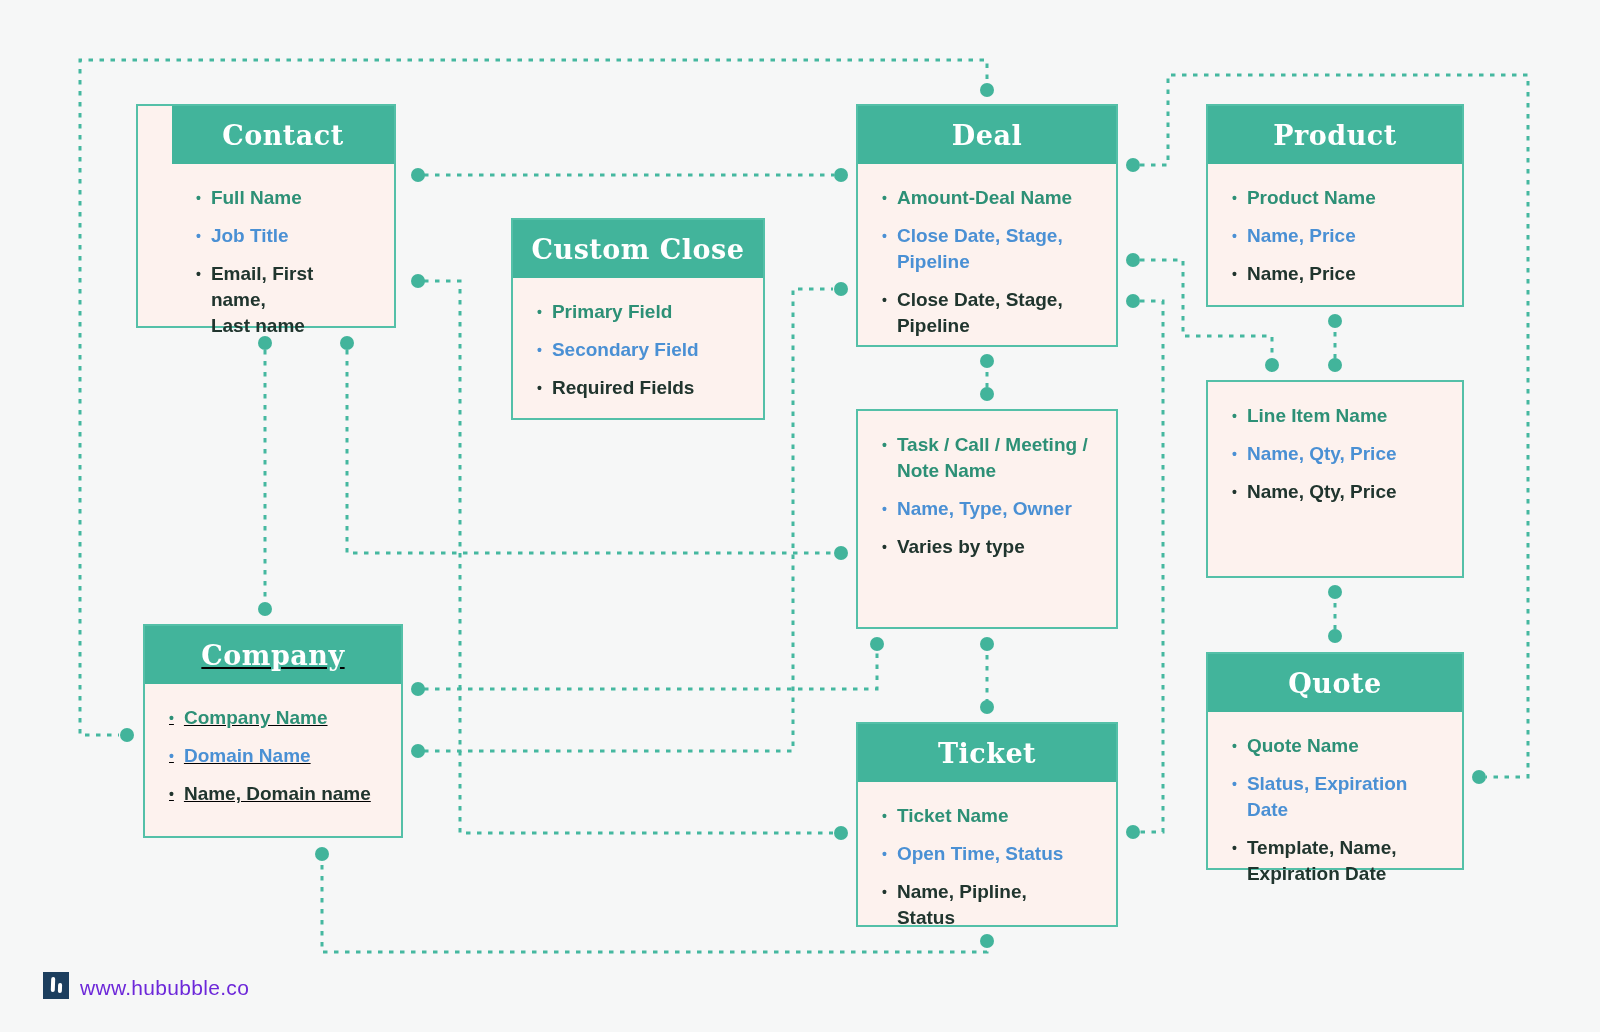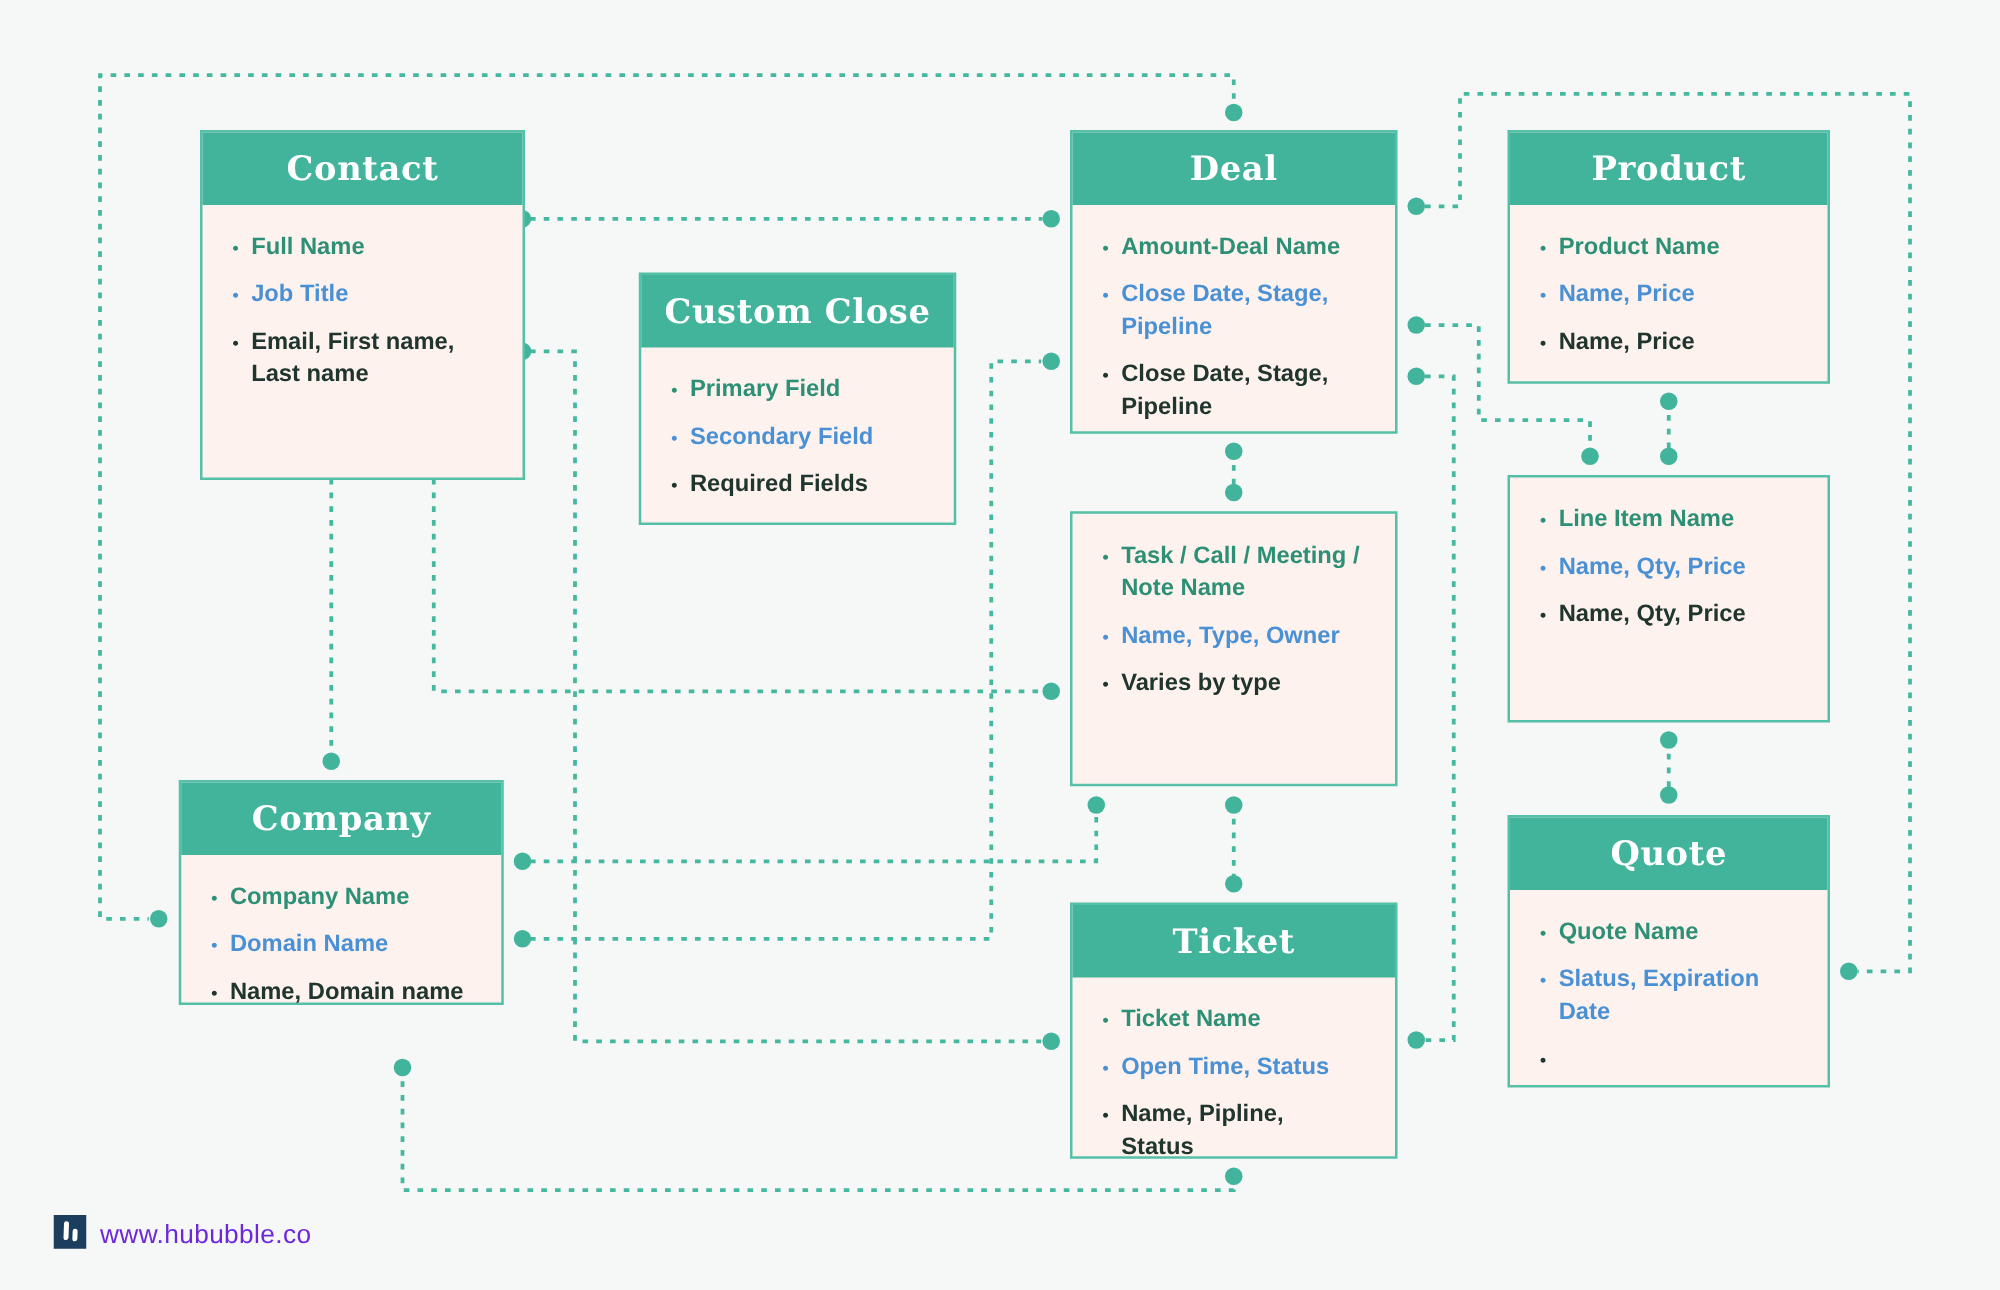--- a/index.html
+++ b/index.html
@@ -12,27 +12,27 @@
   .ehead{background:#42b49b;color:#ffffff;height:58px;display:flex;align-items:center;justify-content:center;
          font-family:"DejaVu Serif","Liberation Serif",serif;font-weight:700;font-size:27px;letter-spacing:.5px;}
   .ebody{padding:21px 26px 0 24px;}
   .item{display:flex;margin-bottom:12px;font-size:19px;font-weight:700;line-height:26px;}
   .item .blt{font-size:14px;margin-right:10px;line-height:26px;}
   .item .txt{white-space:pre-line;}
   .item.teal{color:#2d9076;}
   .item.blue{color:#4a90d4;}
   .item.dark{color:#20352e;}
   
-  .e-contact{left:160px;top:104px;width:260px;height:280px;}
+  .e-contact{left:136px;top:104px;width:260px;height:224px;padding-left:34px;}
   .e-custom{left:511px;top:218px;width:254px;height:202px;}
   .e-deal{left:856px;top:104px;width:262px;height:243px;}
   .e-product{left:1206px;top:104px;width:258px;height:203px;}
   .e-lineitem{left:1206px;top:380px;width:258px;height:198px;}
   .e-engagement{left:856px;top:409px;width:262px;height:220px;}
-  .e-company{left:143px;top:624px;width:260px;height:180px;}
+  .e-company{left:143px;top:624px;width:260px;height:214px;text-decoration:underline;}
   .e-ticket{left:856px;top:722px;width:262px;height:205px;}
   .e-quote{left:1206px;top:652px;width:258px;height:218px;}
   
   .logo{position:absolute;left:43px;top:972px;width:26px;height:27px;background:#1c3e5e;}
   .logo .b1,.logo .b2{position:absolute;background:#ffffff;border-radius:2px;}
   .logo .b1{left:8px;top:5px;width:4px;height:15px;transform:rotate(2deg);}
   .logo .b2{left:15px;top:11px;width:4px;height:10px;transform:rotate(2deg);}
   .site{position:absolute;left:80px;top:976px;font-size:21px;color:#6d28d9;letter-spacing:.3px;}
 </style>
 </head>
@@ -242,20 +242,22 @@
         <div class="item teal">
           <span class="blt">•</span>
           <span class="txt">Quote Name</span>
         </div>
         <div class="item blue">
           <span class="blt">•</span>
           <span class="txt">Slatus, Expiration Date</span>
         </div>
         <div class="item dark">
           <span class="blt">•</span>
+          <span class="txt">Template, Name,
+Expiration Date</span>
         </div>
       </div>
   </div>
 
   <div class="logo">
     <div class="b1"></div>
     <div class="b2"></div>
   </div>
   <div class="site">www.hububble.co</div>
 

